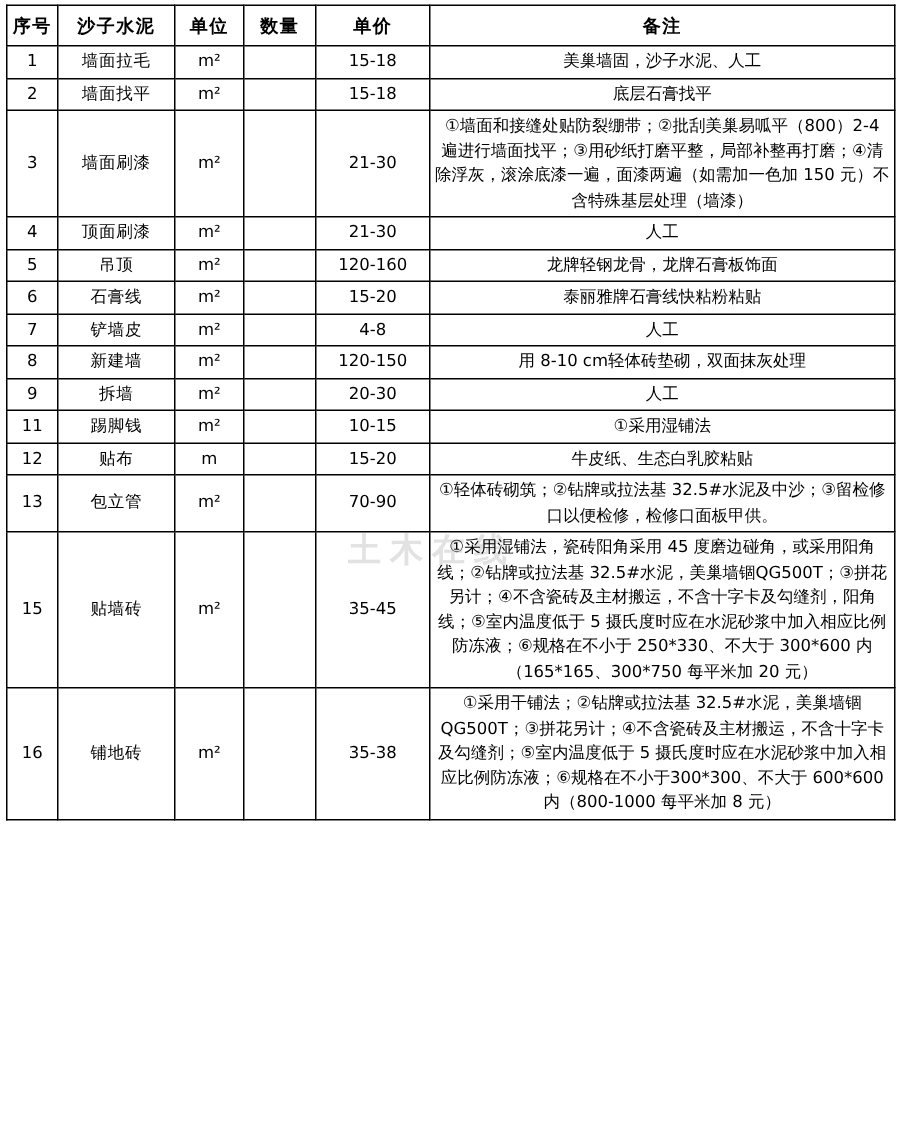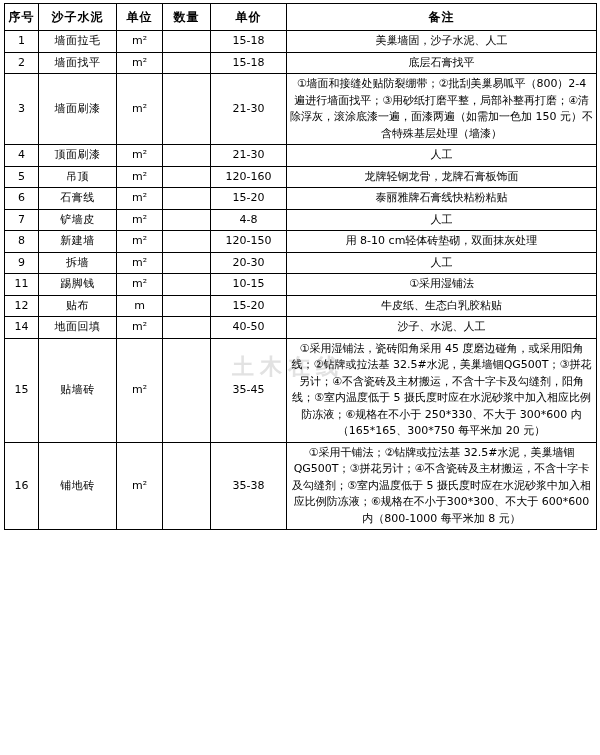--- a/index.html
+++ b/index.html
@@ -185,26 +185,26 @@
       </tr>
       <tr>
         <td class="seq">12</td>
         <td class="name">贴布</td>
         <td class="unit">m</td>
         <td class="qty"></td>
         <td class="price">15-20</td>
         <td class="remark">牛皮纸、生态白乳胶粘贴</td>
       </tr>
       <tr>
-        <td class="seq">14</td>
-        <td class="name">地面回填</td>
-        <td class="unit">m²</td>
-        <td class="qty"></td>
-        <td class="price">40-50</td>
-        <td class="remark">沙子、水泥、人工</td>
+        <td class="seq">13</td>
+        <td class="name">包立管</td>
+        <td class="unit">m²</td>
+        <td class="qty"></td>
+        <td class="price">70-90</td>
+        <td class="remark">①轻体砖砌筑；②钻牌或拉法基 32.5#水泥及中沙；③留检修口以便检修，检修口面板甲供。</td>
       </tr>
       <tr>
         <td class="seq">15</td>
         <td class="name">贴墙砖</td>
         <td class="unit">m²</td>
         <td class="qty"></td>
         <td class="price">35-45</td>
         <td class="remark">①采用湿铺法，瓷砖阳角采用 45 度磨边碰角，或采用阳角线；②钻牌或拉法基 32.5#水泥，美巢墙锢QG500T；③拼花另计；④不含瓷砖及主材搬运，不含十字卡及勾缝剂，阳角线；⑤室内温度低于 5 摄氏度时应在水泥砂浆中加入相应比例防冻液；⑥规格在不小于 250*330、不大于 300*600 内（165*165、300*750 每平米加 20 元）</td>
       </tr>
       <tr>

